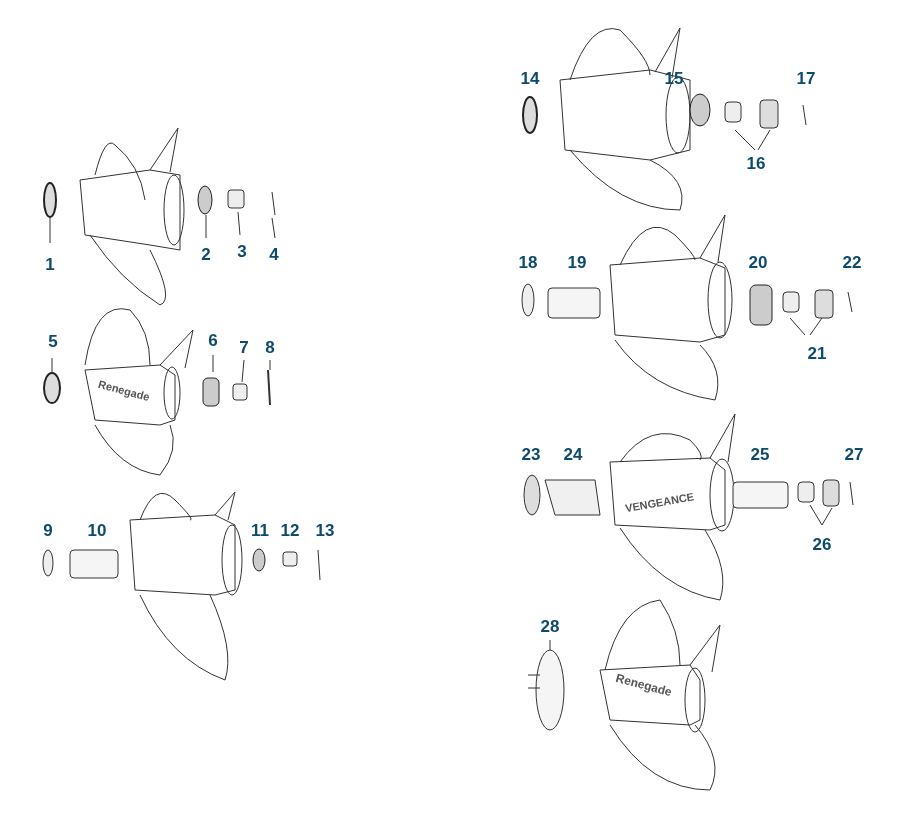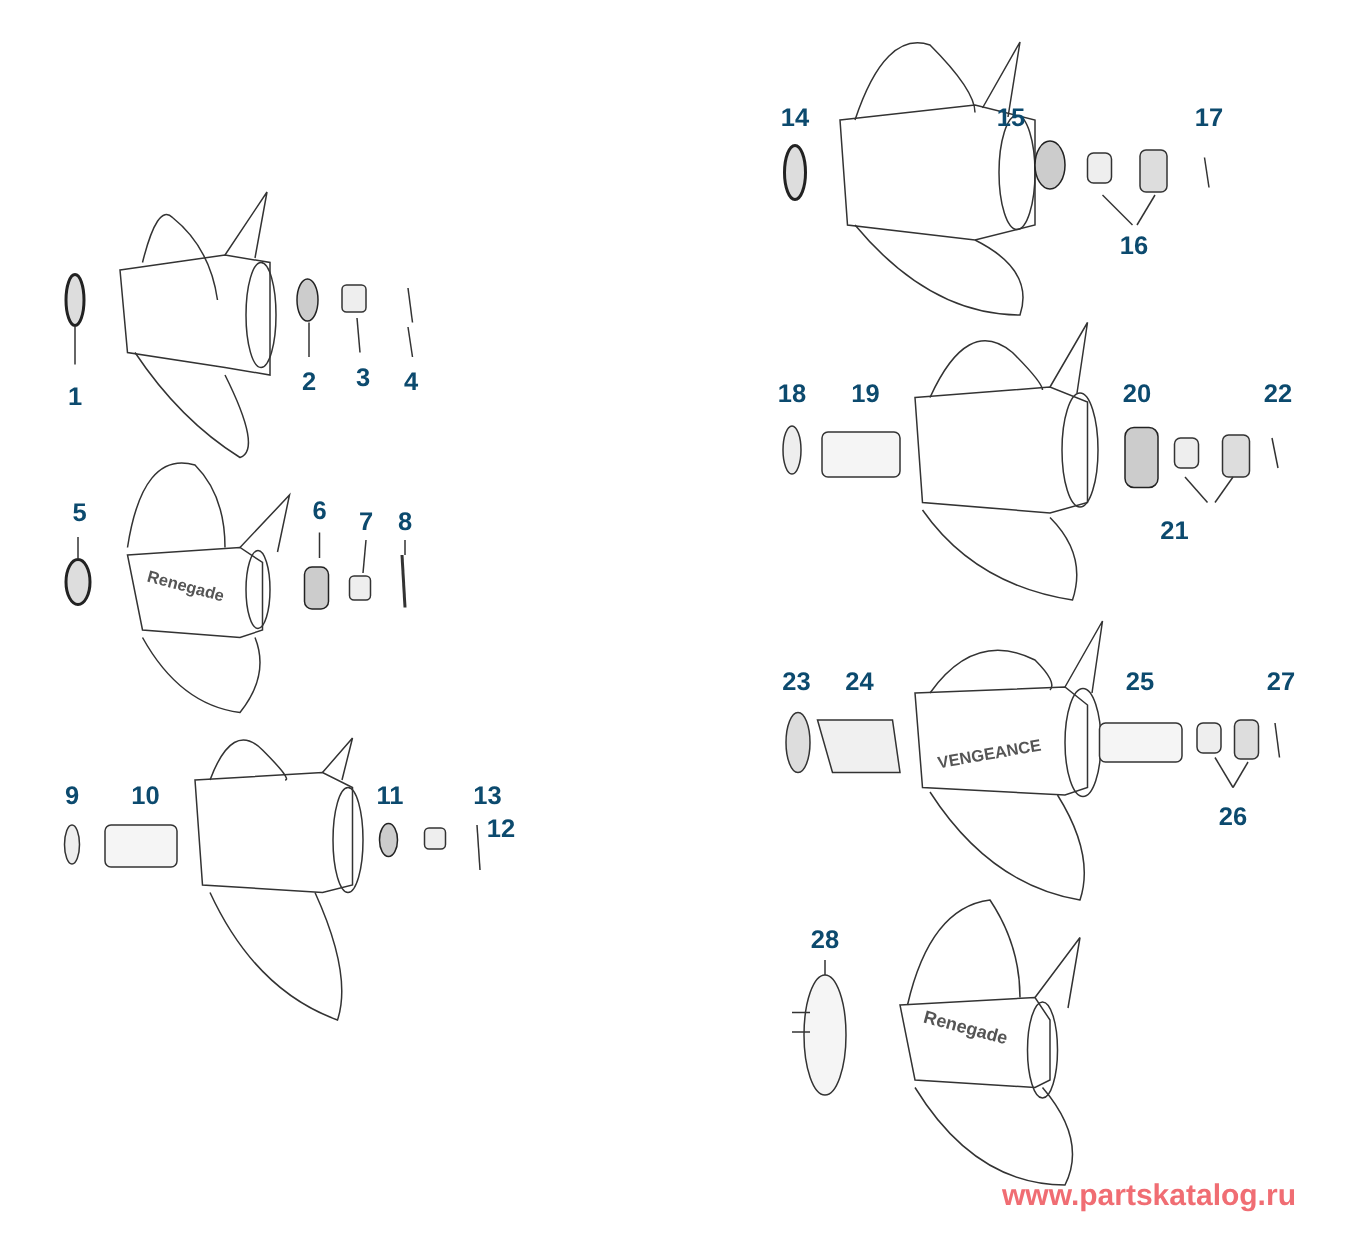--- a/index.html
+++ b/index.html
@@ -126,32 +126,31 @@
   <div class="callout" style="left:206px;top:246px;">2</div>
   <div class="callout" style="left:242px;top:243px;">3</div>
   <div class="callout" style="left:274px;top:246px;">4</div>
   <div class="callout" style="left:53px;top:333px;">5</div>
   <div class="callout" style="left:213px;top:332px;">6</div>
   <div class="callout" style="left:244px;top:339px;">7</div>
   <div class="callout" style="left:270px;top:339px;">8</div>
   <div class="callout" style="left:48px;top:522px;">9</div>
   <div class="callout" style="left:97px;top:522px;">10</div>
   <div class="callout" style="left:260px;top:522px;">11</div>
-  <div class="callout" style="left:290px;top:544px;margin-left:44px;">12</div>
+  <div class="callout" style="left:290px;top:522px;">12</div>
   <div class="callout" style="left:325px;top:522px;">13</div>
   <div class="callout" style="left:530px;top:70px;">14</div>
   <div class="callout" style="left:674px;top:70px;">15</div>
   <div class="callout" style="left:756px;top:155px;">16</div>
   <div class="callout" style="left:806px;top:70px;">17</div>
   <div class="callout" style="left:528px;top:254px;text-align:right;">18</div>
   <div class="callout" style="left:577px;top:254px;">19</div>
   <div class="callout" style="left:758px;top:254px;">20</div>
-  <div class="callout" style="left:783px;top:345px;">21</div>
+  <div class="callout" style="left:817px;top:345px;">21</div>
   <div class="callout" style="left:852px;top:254px;">22</div>
   <div class="callout" style="left:531px;top:446px;">23</div>
   <div class="callout" style="left:573px;top:446px;">24</div>
   <div class="callout" style="left:760px;top:446px;">25</div>
   <div class="callout" style="left:822px;top:536px;">26</div>
   <div class="callout" style="left:854px;top:446px;">27</div>
   <div class="callout" style="left:550px;top:618px;">28</div>
 
-  <div class="watermark">www.partskatalog.ru</div>
 </div>
 
 </body></html>

